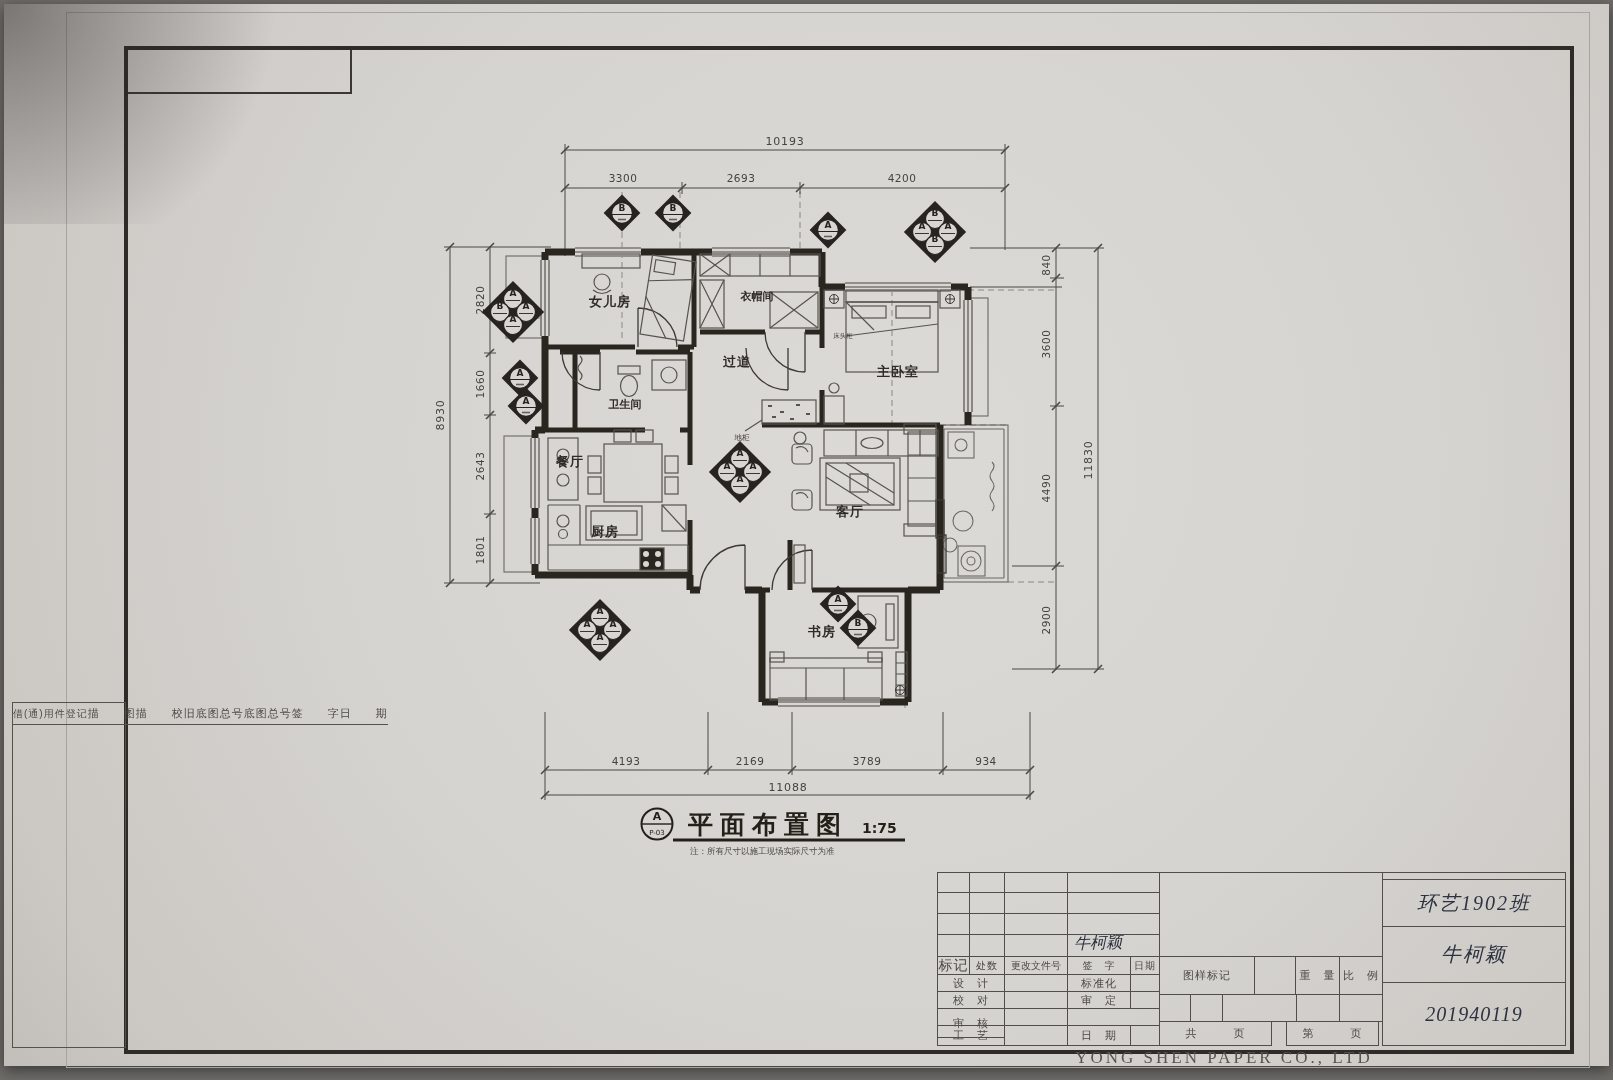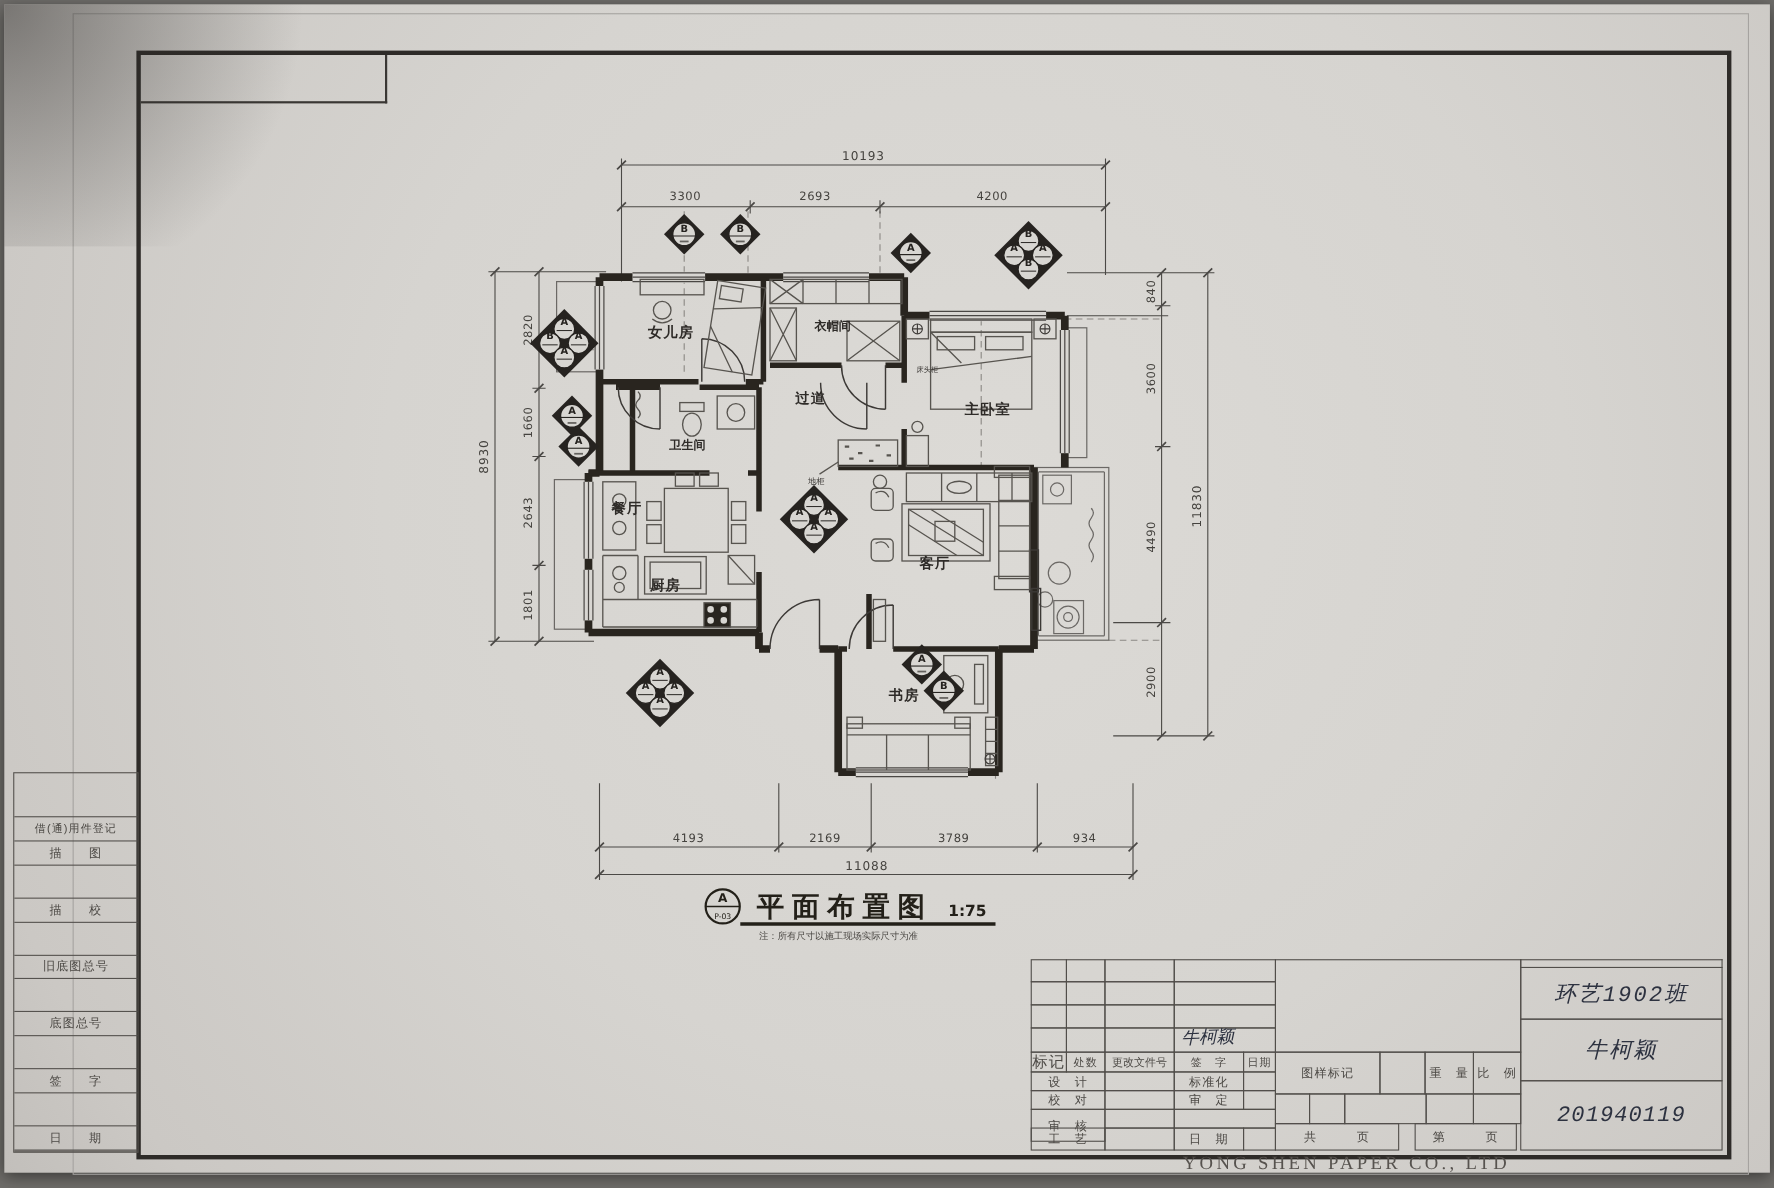--- a/index.html
+++ b/index.html
@@ -18,31 +18,31 @@
     background:radial-gradient(circle at 0 0, rgba(42,40,38,.5) 0%, rgba(42,40,38,0) 70%);}
   .outer-margin{position:absolute;left:62px;top:8px;width:1522px;height:1054px;
     border:1px solid #a6a3a0;}
   
   .frame{position:absolute;left:120px;top:42px;width:1442px;height:1000px;
     border:4px solid #2e2b28;}
   .corner-box{position:absolute;left:124px;top:46px;width:222px;height:42px;
     border-right:2px solid #3a3734;border-bottom:2px solid #3a3734;}
   
   .leftpanel{position:absolute;left:8px;top:698px;width:112px;height:344px;
-    border:1.5px solid #55524e;display:flex;flex-direction:column;}
+    border:1.5px solid #55524e;display:flex;flex-direction:row;}
   .lp-row{border-bottom:1px solid #55524e;box-sizing:border-box;
     display:flex;align-items:center;justify-content:center;
     font-size:11px;color:#4c4945;letter-spacing:1px;white-space:nowrap;}
   .lp-empty{border-bottom:1px solid #55524e;box-sizing:border-box;}
   
   .tblock{position:absolute;left:933px;top:868px;width:629px;height:174px;font-size:11px;color:#4c4945;}
   .cell{position:absolute;border:1px solid #514e4a;box-sizing:border-box;
     display:flex;align-items:center;justify-content:center;letter-spacing:1px;white-space:nowrap;}
   .hand{font-size:20px;color:#2d3240;letter-spacing:2px;
-    font-family:Liberation Mono, monospace;font-style:italic;}
+    font-family:Liberation Serif, serif;font-style:italic;}
   .sig-hand{position:absolute;left:118px;top:58px;width:86px;height:26px;
     font-size:16px;color:#2d3240;font-style:italic;display:flex;align-items:center;justify-content:center;
     font-family:"DejaVu Serif","Liberation Serif",serif;transform:rotate(-2deg);}
   .maker{position:absolute;left:1040px;top:1044px;width:360px;text-align:center;
     font-family:"Liberation Serif","DejaVu Serif",serif;
     font-size:17px;letter-spacing:3px;color:#57534f;}
   
   .plansvg{position:absolute;left:430px;top:125px;}
   text{font-family:"DejaVu Sans","Liberation Sans",sans-serif;}
   .dim{font-size:10.5px;fill:#45433f;letter-spacing:.5px;}

